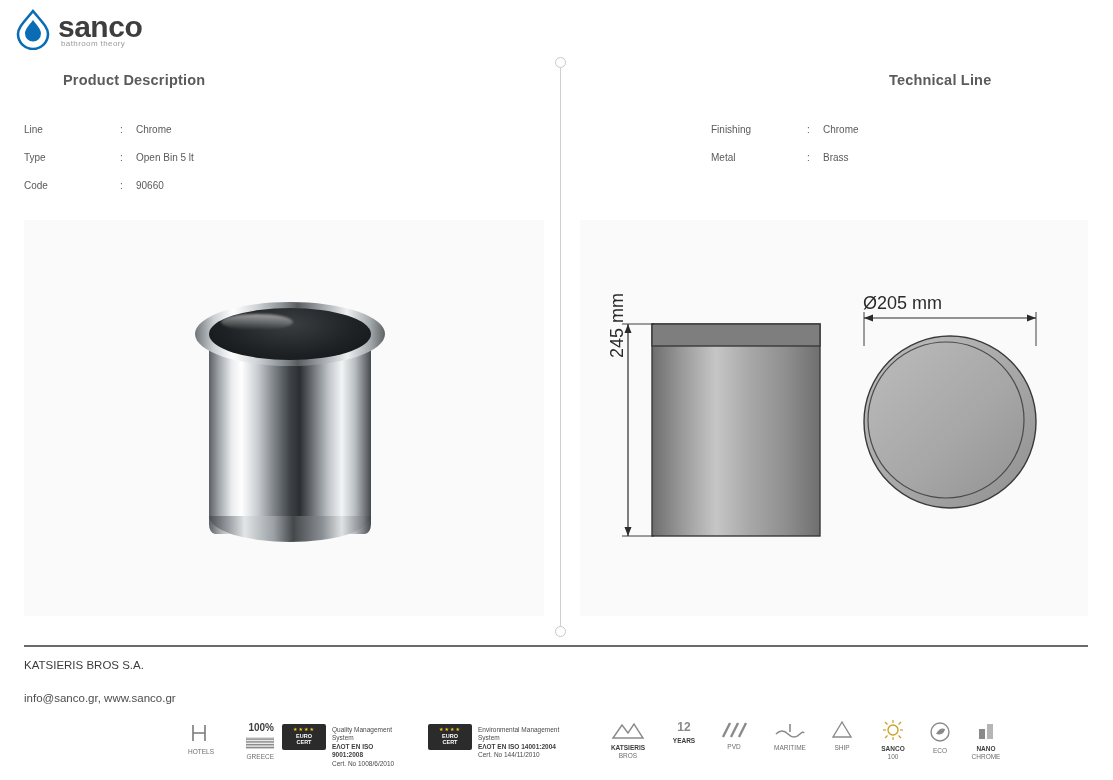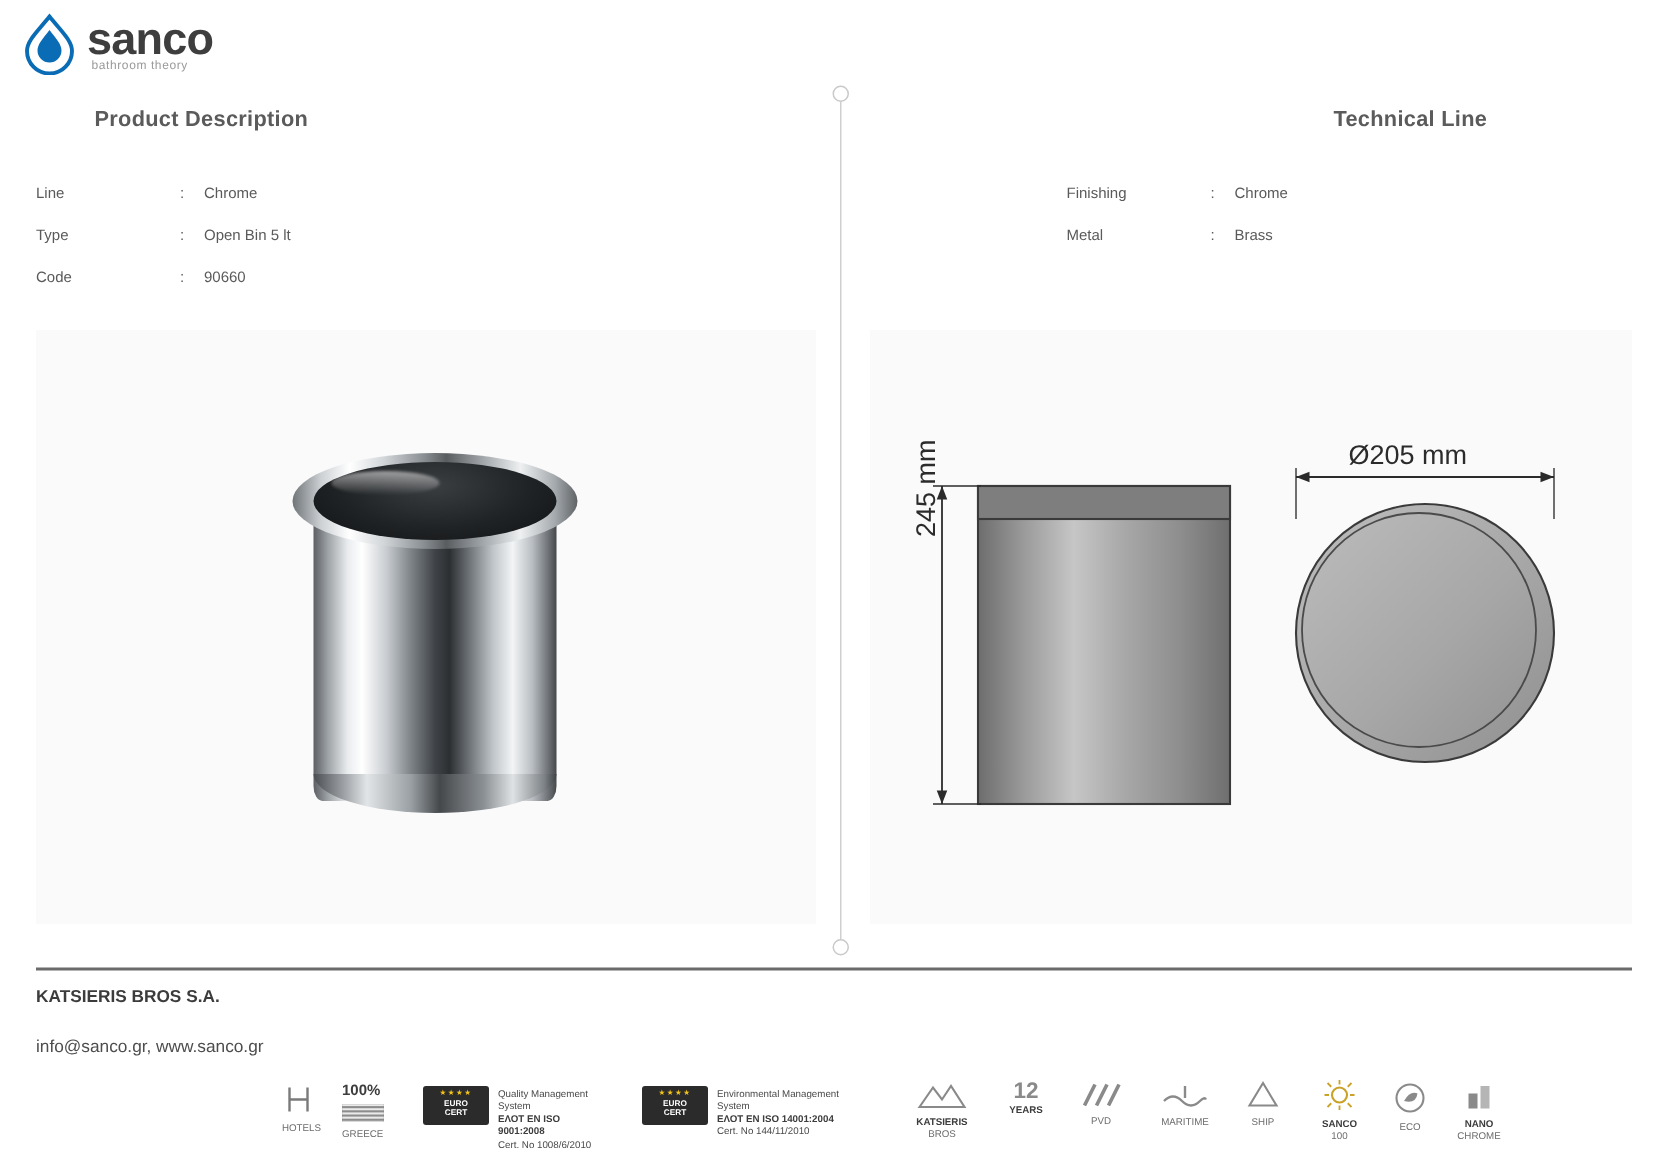--- a/index.html
+++ b/index.html
@@ -93,30 +93,30 @@
     background: linear-gradient(to bottom, rgba(255,255,255,0.55), rgba(255,255,255,0));
     filter: blur(1px);
   }
 
   
   .tech-svg { position: absolute; left: 0; top: 0; width: 508px; height: 396px; }
   .dim-label {
     position: absolute; color: #2b2b2b; font-size: 18px;
     font-family: "Liberation Sans", sans-serif;
   }
-  #dia-label { left: 863px; top: 293px; margin-left: 36px; }
+  #dia-label { left: 863px; top: 293px; }
   #height-label {
     left: 607px; top: 358px;
     transform: rotate(-90deg); transform-origin: left top;
     white-space: nowrap;
   }
 
   
   .footer-rule { position: absolute; left: 24px; top: 645px; width: 1064px; height: 2px; background: #6b6b6b; }
-  .company { position: absolute; left: 24px; top: 659px; font-size: 11.5px; font-weight: bold; color: #3c3c3c; }
+  .company { position: absolute; left: 24px; top: 659px; font-size: 11.5px; font-weight: normal; color: #3c3c3c; }
   .addr { position: absolute; left: 24px; top: 676px; font-size: 11.5px; color: #4d4d4d; }
   .email { position: absolute; left: 24px; top: 692px; font-size: 11.5px; color: #4d4d4d; }
 
   
   .badges { position: absolute; left: 170px; top: 718px; width: 820px; height: 50px; }
   .badge { position: absolute; top: 0; height: 46px; color: #6d6d6d; }
   .badge .bt { font-size: 6.5px; line-height: 1.25; }
   .b-strong { font-weight: bold; color: #3d3d3d; }
 
   .iso-box {
@@ -240,21 +240,21 @@
 
   <div class="badges">
 
     <div class="badge" style="left:8px; width:46px; text-align:center;">
       <svg width="22" height="22" viewBox="0 0 22 22" style="margin-top:4px">
         <path d="M3 3 v16 M3 11 h12 M15 3 v16" stroke="#7a7a7a" stroke-width="1.6" fill="none"></path>
       </svg>
       <div class="bt">HOTELS</div>
     </div>
 
-    <div class="badge" style="left:58px; width:46px; text-align:left;">
+    <div class="badge" style="left:58px; width:46px; text-align:right;">
       <div class="bt b-strong" style="font-size:10px; margin-top:4px;">100%</div>
       <svg width="28" height="12" viewBox="0 0 28 12">
         <rect width="28" height="12" fill="#eaeaea" stroke="#bbb" stroke-width="0.5"></rect>
         <g fill="#8c8c8c">
             <rect y="1.4" width="28" height="1.4"></rect>
             <rect y="4.2" width="28" height="1.4"></rect>
             <rect y="7" width="28" height="1.4"></rect>
             <rect y="9.8" width="28" height="1.4"></rect>
           </g>
       </svg>
@@ -289,21 +289,21 @@
 
     <div class="badge" style="left:428px; width:60px; text-align:center;">
       <svg width="34" height="20" viewBox="0 0 34 20" style="margin-top:2px">
         <path d="M2 18 L11 5 L17 13 L23 4 L32 18 Z" fill="none" stroke="#8a8a8a" stroke-width="1.4"></path>
       </svg>
       <div class="bt b-strong">KATSIERIS</div>
       <div class="bt">BROS</div>
     </div>
 
     <div class="badge" style="left:492px; width:44px; text-align:center;">
-      <div style="font-size:15px; font-weight:bold; color:#8a8a8a; line-height:19px;">12</div>
+      <div style="font-size:12px; font-weight:bold; color:#8a8a8a; line-height:19px;">12</div>
       <div class="bt b-strong">YEARS</div>
     </div>
 
     <div class="badge" style="left:540px; width:48px; text-align:center;">
       <svg width="30" height="18" viewBox="0 0 30 18" style="margin-top:3px">
         <g stroke="#8a8a8a" stroke-width="2.4">
           <line x1="4" y1="16" x2="11" y2="2"></line>
             <line x1="12" y1="16" x2="19" y2="2"></line>
             <line x1="20" y1="16" x2="27" y2="2"></line>
         </g>

